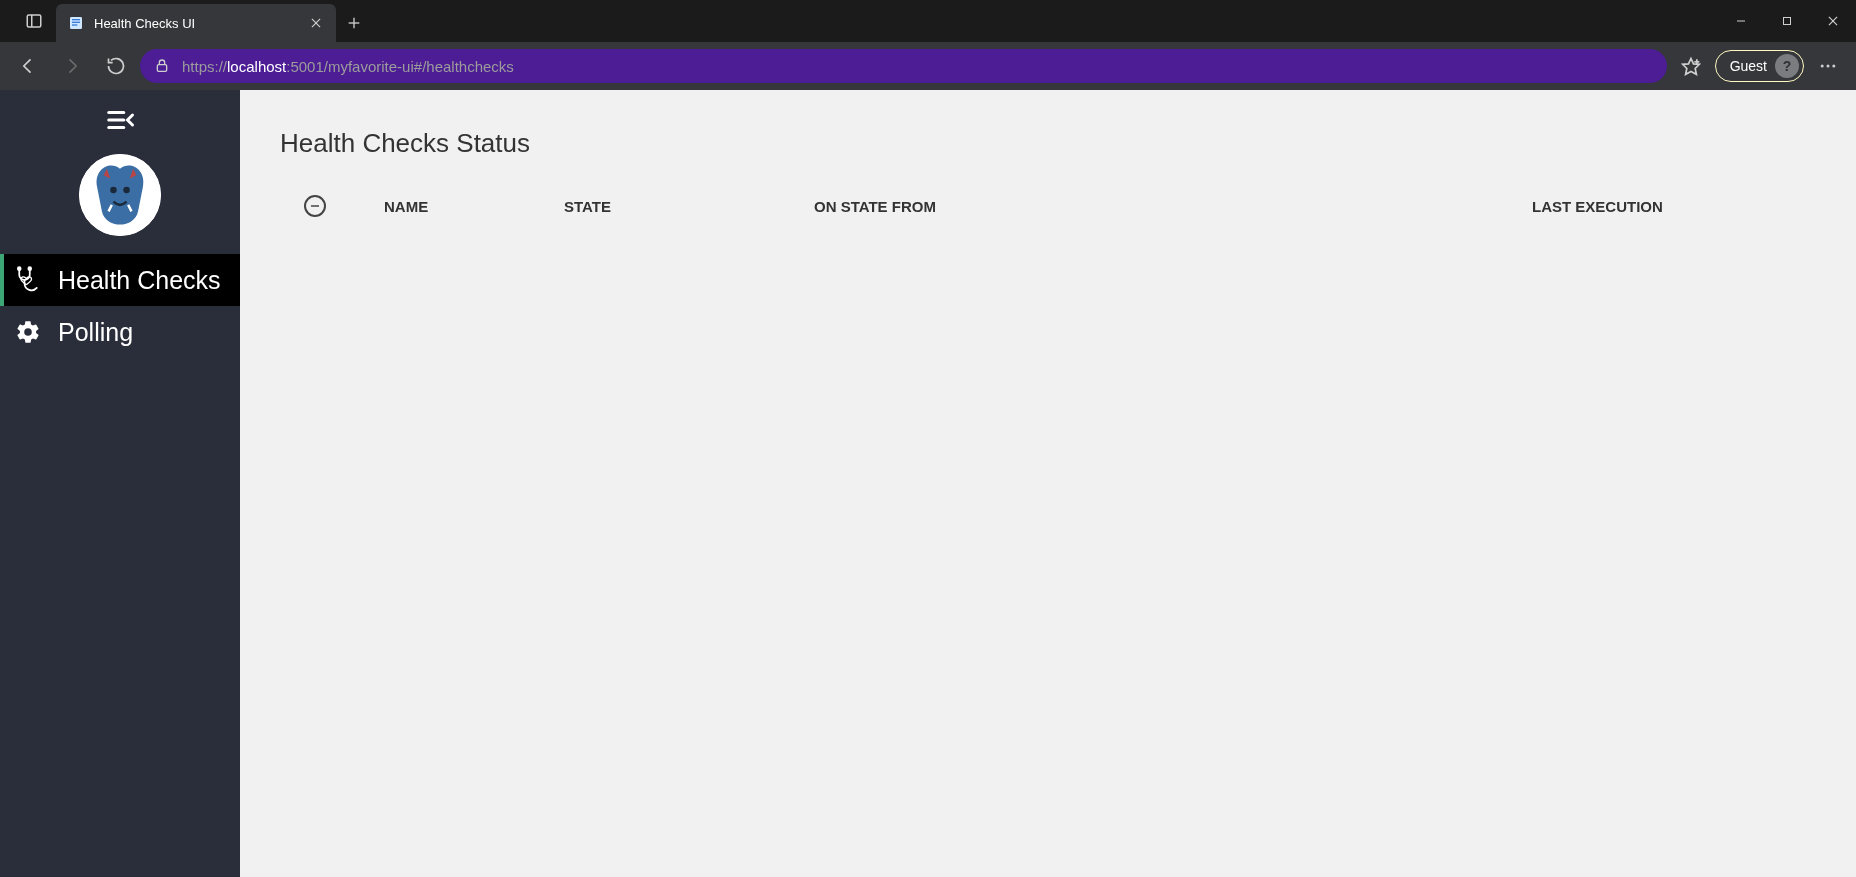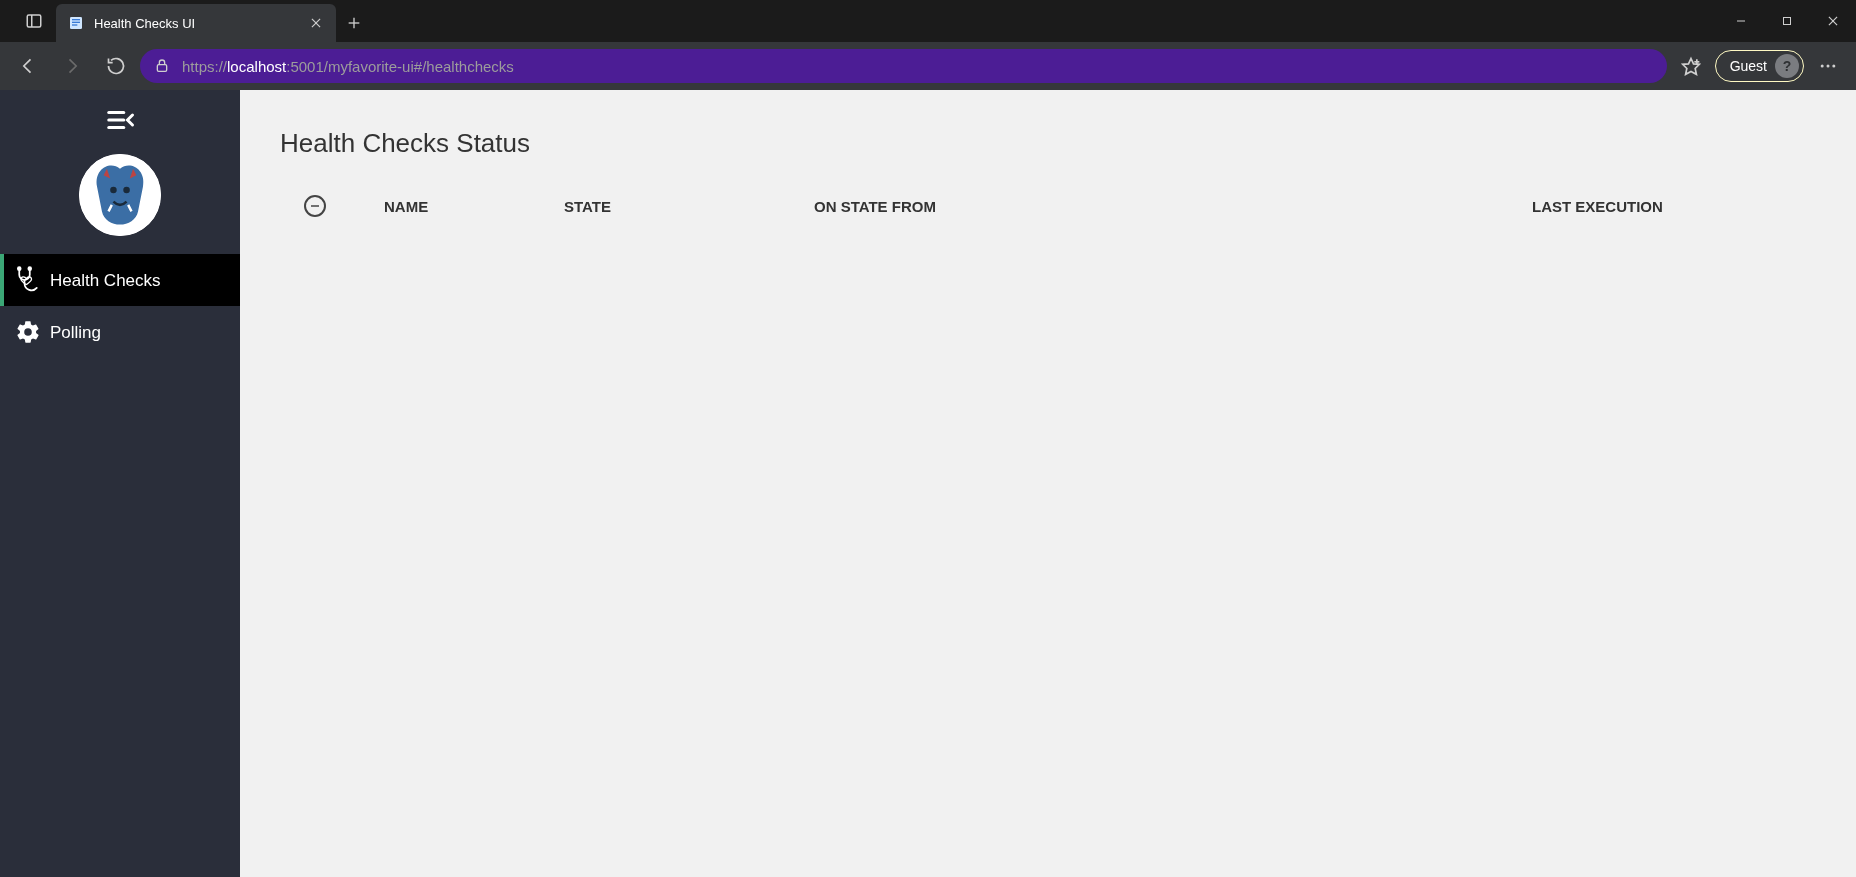--- a/index.html
+++ b/index.html
@@ -31,21 +31,21 @@
     .profile-pill .avatar-ph { width: 24px; height: 24px; border-radius: 50%; background: #7a7c80; display: flex; align-items: center; justify-content: center; color: #2f3133; font-weight: bold; font-size: 14px; }
 
     
     .app { flex: 1; display: flex; min-height: 0; }
 
     .sidebar { width: 240px; background: #2a2e3a; color: #fff; display: flex; flex-direction: column; }
     .sidebar .menu-toggle { height: 60px; display: flex; align-items: center; justify-content: center; }
     .sidebar .logo-wrap { display: flex; justify-content: center; padding: 4px 0 18px 0; }
     .sidebar .logo { width: 82px; height: 82px; border-radius: 50%; background: #fff; display: flex; align-items: center; justify-content: center; overflow: hidden; }
     .sidebar .nav { display: flex; flex-direction: column; }
-    .sidebar .nav-item { display: flex; align-items: center; gap: 8px; padding: 12px 14px; font-size: 17px; line-height: 1; }
+    .sidebar .nav-item { display: flex; align-items: center; gap: 16px; padding: 12px 14px; font-size: 25px; line-height: 1; }
     .sidebar .nav-item.active { background: #000; border-left: 4px solid #3ba776; padding-left: 10px; }
     .sidebar .nav-item .nav-icon { width: 28px; height: 28px; display: flex; align-items: center; justify-content: center; }
 
     .content { flex: 1; background: #f1f1f1; padding: 28px 40px; overflow: auto; }
     .status-header { display: flex; align-items: center; justify-content: space-between; margin-bottom: 28px; }
     .status-title { font-size: 26px; font-weight: 400; color: #333; margin-top: 10px; }
     .status-controls { display: flex; align-items: center; gap: 18px; }
     .polling-label { font-size: 17px; color: #444; }
     .polling-label .bold { font-weight: 700; }
     .stop-btn { background: #3ba776; color: #fff; border: none; padding: 10px 16px; font-size: 16px; border-radius: 2px; cursor: pointer; }

